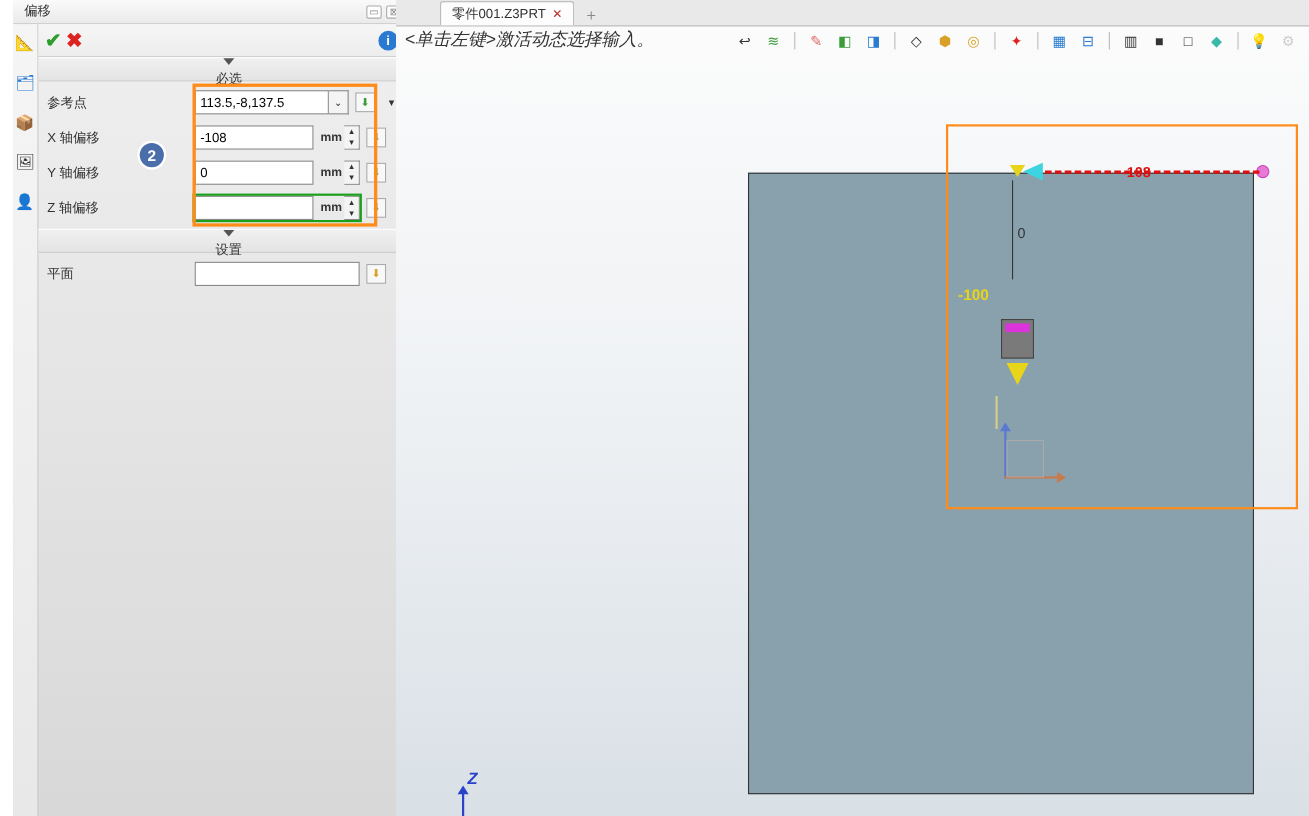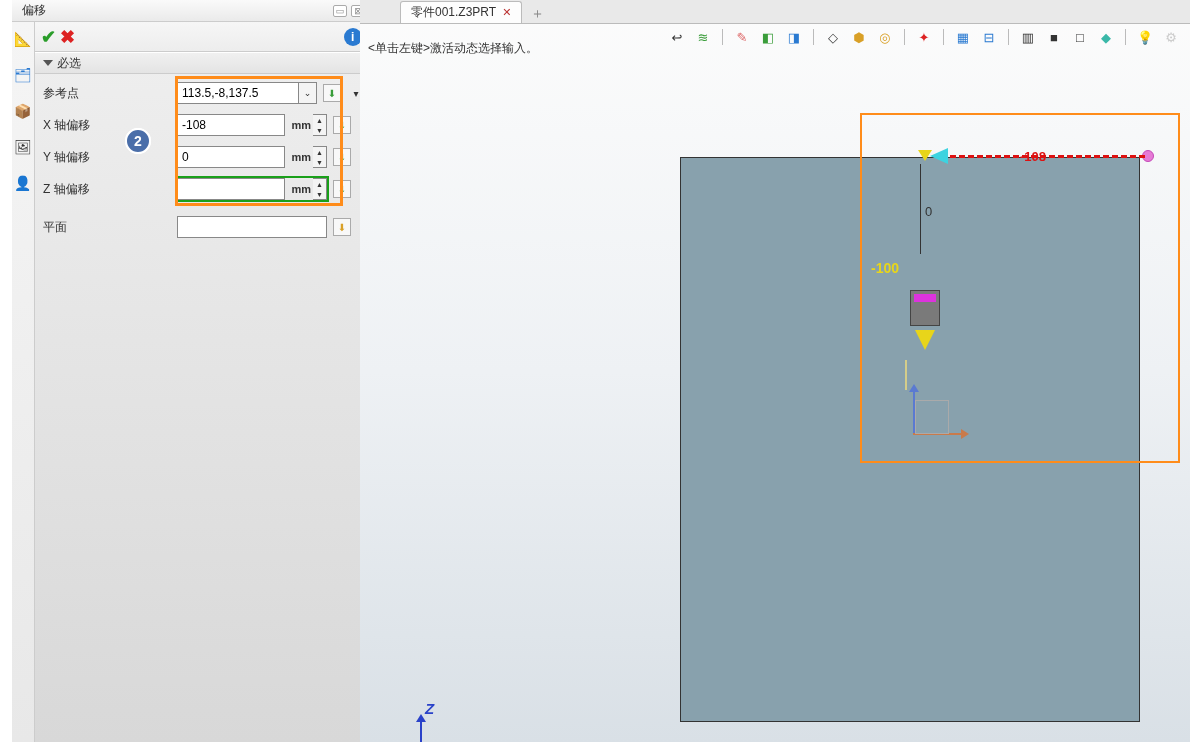--- a/index.html
+++ b/index.html
@@ -15,21 +15,21 @@
   .strip-ico { width:22px; height:22px; display:flex; align-items:center; justify-content:center; font-size:14px;}
   
   .form-area { flex:1; padding:0; }
   .top-actions { height:30px; display:flex; align-items:center; padding:0 6px; gap:4px; border-bottom:1px solid #ccc; background:linear-gradient(to bottom,#f6f6f6,#ededed);}
   .top-actions .spacer { flex:1; }
   .act-check { color:#2a9d2a; font-size:18px; font-weight:bold;}
   .act-x { color:#d22; font-size:18px; font-weight:bold;}
   .act-info { width:18px;height:18px;border-radius:9px;background:#2a7ad1;color:#fff;font-weight:bold;display:flex;align-items:center;justify-content:center;font-size:12px;}
   .act-flag { color:#2a9d2a; font-weight:bold;}
   
-  .section-hdr { height:22px; display:flex; align-items:center; padding:0 8px; background:linear-gradient(to bottom,#f0f0f0,#e4e4e4); border-top:1px solid #fff; border-bottom:1px solid #ccc; font-size:12px; gap:4px;}
+  .section-hdr { height:22px; display:flex; align-items:center; padding:0 8px; background:linear-gradient(to bottom,#f0f0f0,#e4e4e4); border-top:1px solid #fff; border-bottom:1px solid #ccc; font-size:12px; gap:4px;flex-direction:column;}
   .tri { display:inline-block; width:0;height:0;border-left:5px solid transparent;border-right:5px solid transparent;border-top:6px solid #555;}
   
   .rows { padding:6px 6px 6px 0; display:flex; flex-direction:column; gap:6px; position:relative;}
   .row { display:flex; align-items:center; height:26px; }
   .row .label { width:88px; padding-left:8px; font-size:12px; position:relative;}
   .badge { position:absolute; left:90px; top:50%; transform:translateY(-50%); width:26px;height:26px;border-radius:13px;background:#4a6ea9;color:#fff;display:flex;align-items:center;justify-content:center;font-size:14px;font-weight:bold;border:2px solid #fff; z-index:5;}
   .row input[type=text] { width:150px; height:22px; border:1px solid #888; padding:0 4px; font-size:12px; background:#fff;}
   .unit { width:28px; text-align:right; padding-right:2px; font-size:11px;font-weight:bold;}
   .spin { width:14px; height:22px; display:flex; flex-direction:column; border:1px solid #888; border-left:none;}
   .spin div{flex:1; font-size:7px; display:flex;align-items:center;justify-content:center; background:#f4f4f4;}
@@ -39,21 +39,21 @@
   .input-ref { display:flex; align-items:flex-start;}
   .orange-box { position:absolute; border:3px solid #ff8c1a; pointer-events:none; z-index:4;}
   .green-box { outline:2px solid #1aa01a;}
   .blue-sel { background:#2a62c9; color:#fff;}
   
   .viewport { position:absolute; left:360px; top:0; width:830px; height:742px; background:linear-gradient(to bottom,#fcfcfc 0%, #eef1f4 50%, #d9e0e6 100%);}
   .tab-bar { height:24px; background:#e9e9e9; border-bottom:1px solid #bbb; padding-left:40px; display:flex; align-items:flex-end;}
   .tab { height:22px; padding:0 10px; background:#fdfdfd; border:1px solid #bbb; border-bottom:none; border-radius:3px 3px 0 0; display:flex; align-items:center; gap:6px; font-size:12px;}
   .tab .x{color:#b33;font-size:11px;}
   .plus-tab{ padding:0 8px; color:#888; font-size:14px;}
-  .hint-bar { height:20px; padding:16px 8px; font-size:12px; color:#333;}
+  .hint-bar { height:20px; padding:2px 8px; font-size:16px; color:#333;font-style:italic;}
   
   .vp-toolbar { position:absolute; top:26px; right:10px; height:22px; display:flex; align-items:center; gap:8px;}
   .vp-ico { width:18px;height:18px; display:flex; align-items:center; justify-content:center; font-size:13px;}
   .vp-sep { width:1px; height:16px; background:#bbb; margin:0 2px;}
   
   .canvas { position:absolute; left:0; top:50px; right:0; bottom:0;}
   .model { position:absolute; left:320px; top:107px; width:460px; height:565px; background:#88a1ad; border:1px solid #333;}
   .sel-box { position:absolute; left:500px; top:63px; width:320px; height:350px; border:2px solid #ff8c1a;}
   
   .dim-h { position:absolute; left:590px; top:105px; width:195px; }
@@ -169,20 +169,24 @@
             <div class="spin">
                 <div>▲</div>
                 <div>▼</div>
               </div>
           </div>
           <div class="after-btn" style="color:#3a9d3a">⬇</div>
           <div class="after-btn" style="border:none;background:none;">▾</div>
         </div>
       </div>
 
+      <div class="section-hdr">
+        <span class="tri"></span>
+        <span>设置</span>
+      </div>
       <div class="rows">
         <div class="row plane-row">
           <div class="label">平面</div>
           <div style="margin-left:54px;display:flex;align-items:center;">
             <input type="text" value="" style="">
           </div>
           <div class="after-btn" style="color:#d9a027">⬇</div>
         </div>
       </div>
     </div>

